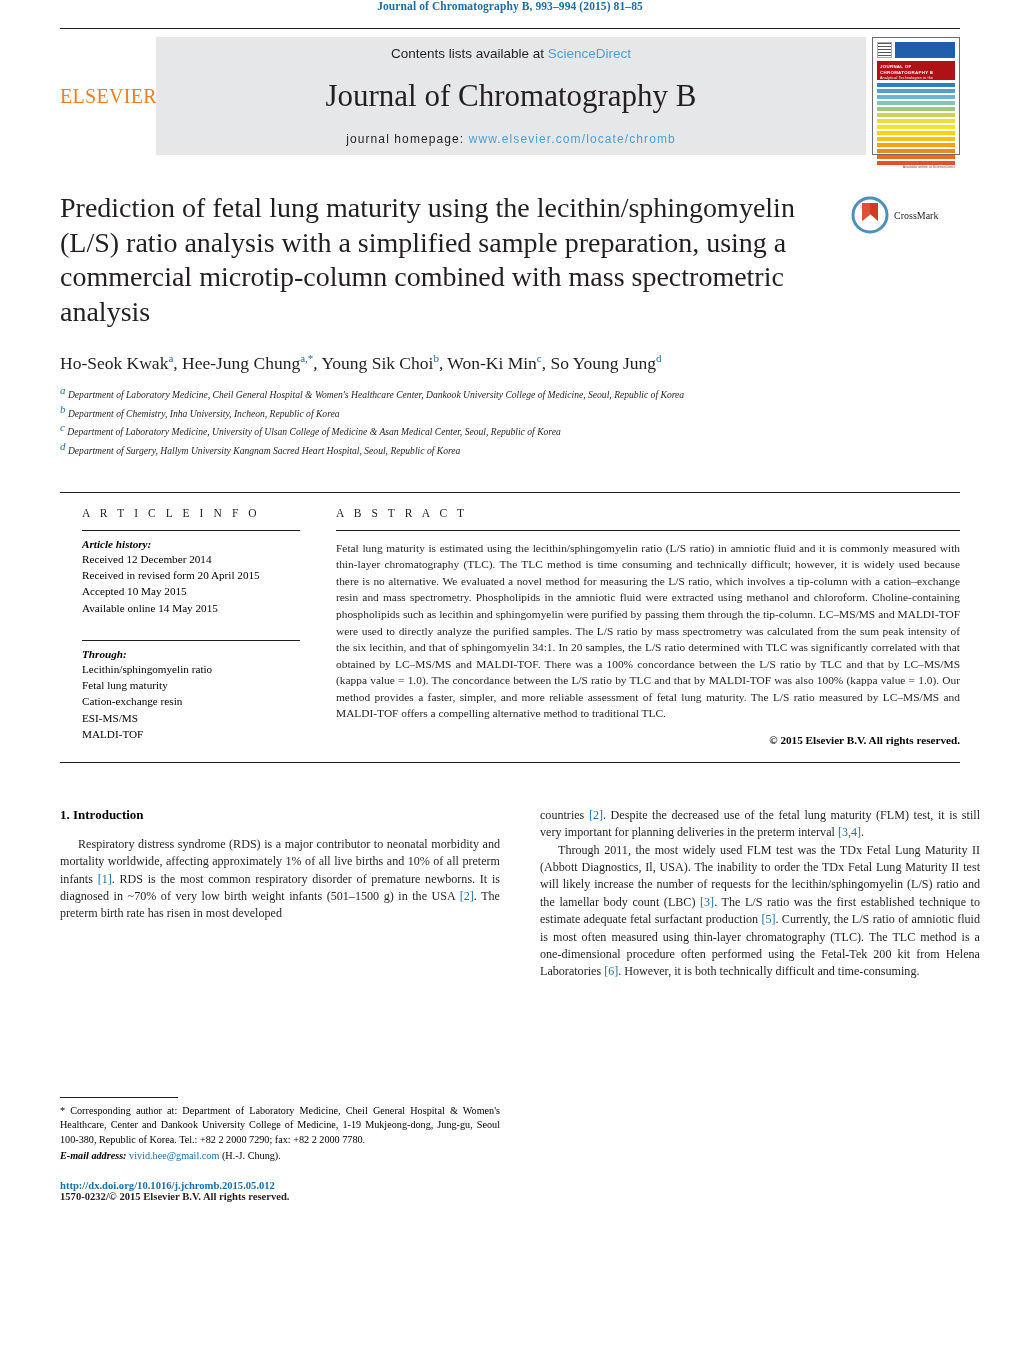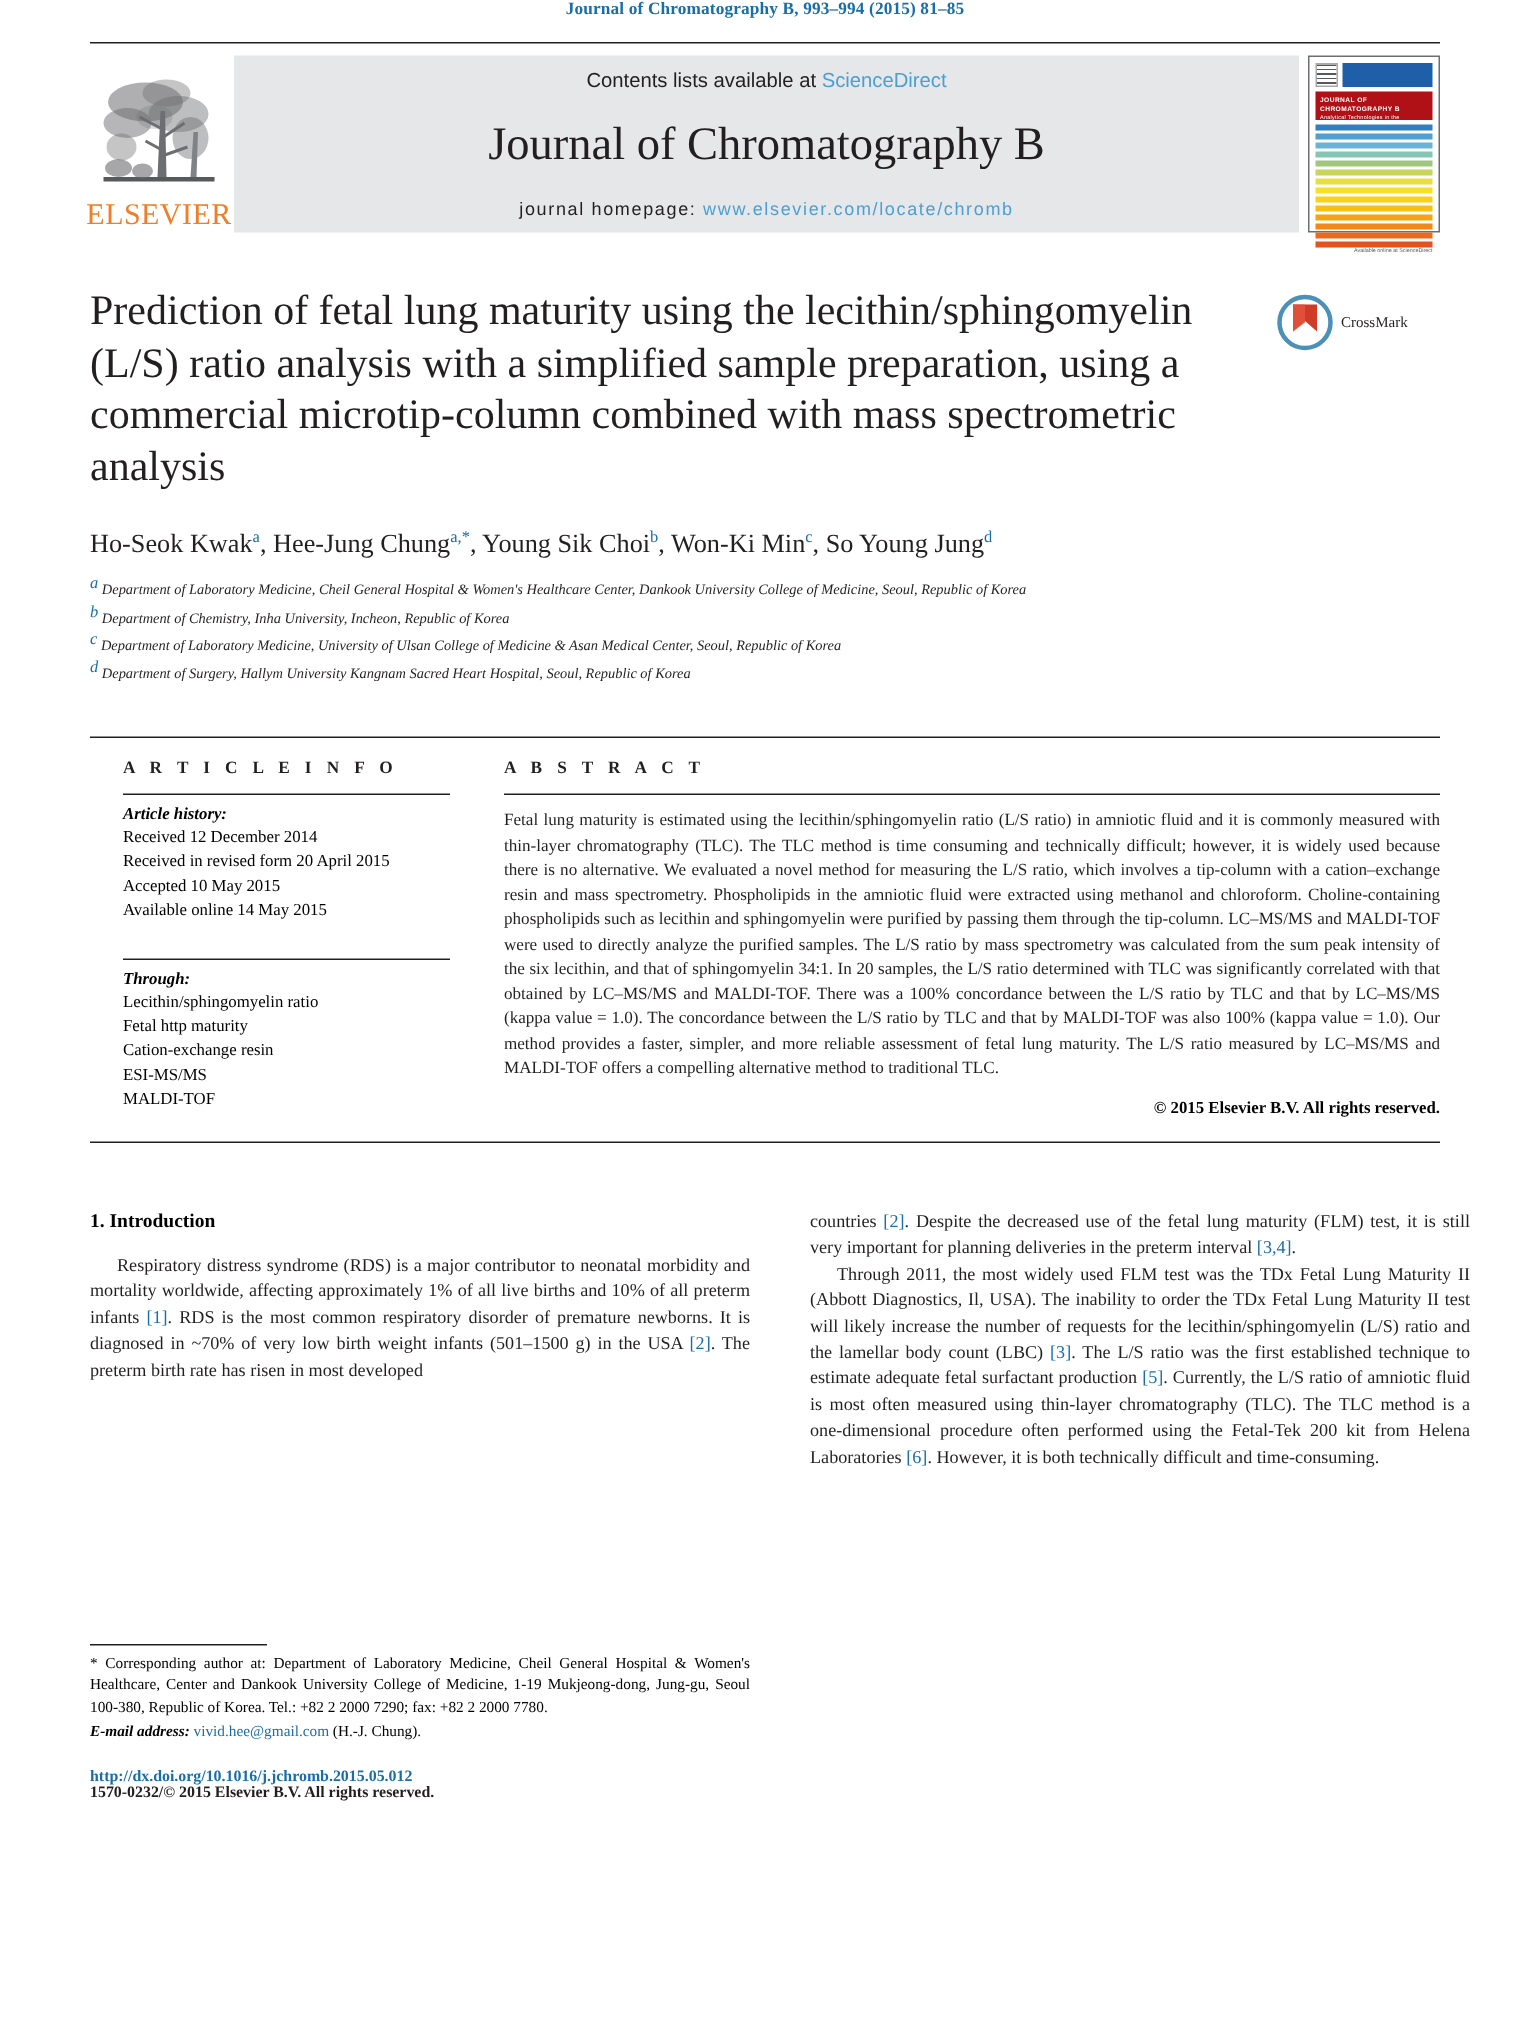--- a/index.html
+++ b/index.html
@@ -40,22 +40,21 @@
   }
   .masthead {
     display: flex;
     align-items: stretch;
     height: 118px;
   }
   .elsevier-logo {
     width: 92px;
     flex: 0 0 92px;
     display: flex;
-    flex-direction: column;
-    justify-content: flex-end;
+    flex-direction: row;
     align-items: center;
     padding-bottom: 2px;
   }
   .tree-svg { display: block; }
   .elsevier-word {
     font-family: "Liberation Serif", serif;
     color: #f07e26;
     font-size: 20px;
     letter-spacing: .3px;
     line-height: 1;
@@ -199,21 +198,21 @@
     border-bottom: 1.4px solid #231f20;
     padding: 14px 0 16px 0;
     display: flex;
     gap: 30px;
   }
   .col-info { width: 240px; flex: 0 0 240px; padding-left: 22px; box-sizing: border-box;}
   .col-abstract { flex: 1 1 auto; padding-left: 6px; }
   .sec-head {
     font-family: "Liberation Serif", serif;
     font-size: 11.5px;
-    font-weight: bold;
+    font-weight: normal;
     letter-spacing: 3.6px;
     color: #231f20;
     margin-bottom: 11px;
   }
   .rule { border-top: 1px solid #231f20; margin: 0 0 7px 0; }
   .info-label {
     font-size: 11.2px;
     font-style: italic;
     font-weight: bold;
     margin-bottom: 1px;
@@ -406,21 +405,21 @@
         <div>Received 12 December 2014</div>
         <div>Received in revised form 20 April 2015</div>
         <div>Accepted 10 May 2015</div>
         <div>Available online 14 May 2015</div>
       </div>
       <div class="info-gap"></div>
       <div class="kw-rule"></div>
       <div class="info-label">Through:</div>
       <div class="info-list">
         <div>Lecithin/sphingomyelin ratio</div>
-        <div>Fetal http maturity</div>
+        <div>Fetal lung maturity</div>
         <div>Cation-exchange resin</div>
         <div>ESI-MS/MS</div>
         <div>MALDI-TOF</div>
       </div>
     </div>
 
     <div class="col-abstract">
       <div class="sec-head">A B S T R A C T</div>
       <div class="abstract-rule"></div>
       <div class="abstract-text">Fetal lung maturity is estimated using the lecithin/sphingomyelin ratio (L/S ratio) in amniotic fluid and it is commonly measured with thin-layer chromatography (TLC). The TLC method is time consuming and technically difficult; however, it is widely used because there is no alternative. We evaluated a novel method for measuring the L/S ratio, which involves a tip-column with a cation–exchange resin and mass spectrometry. Phospholipids in the amniotic fluid were extracted using methanol and chloroform. Choline-containing phospholipids such as lecithin and sphingomyelin were purified by passing them through the tip-column. LC–MS/MS and MALDI-TOF were used to directly analyze the purified samples. The L/S ratio by mass spectrometry was calculated from the sum peak intensity of the six lecithin, and that of sphingomyelin 34:1. In 20 samples, the L/S ratio determined with TLC was significantly correlated with that obtained by LC–MS/MS and MALDI-TOF. There was a 100% concordance between the L/S ratio by TLC and that by LC–MS/MS (kappa value = 1.0). The concordance between the L/S ratio by TLC and that by MALDI-TOF was also 100% (kappa value = 1.0). Our method provides a faster, simpler, and more reliable assessment of fetal lung maturity. The L/S ratio measured by LC–MS/MS and MALDI-TOF offers a compelling alternative method to traditional TLC.</div>

